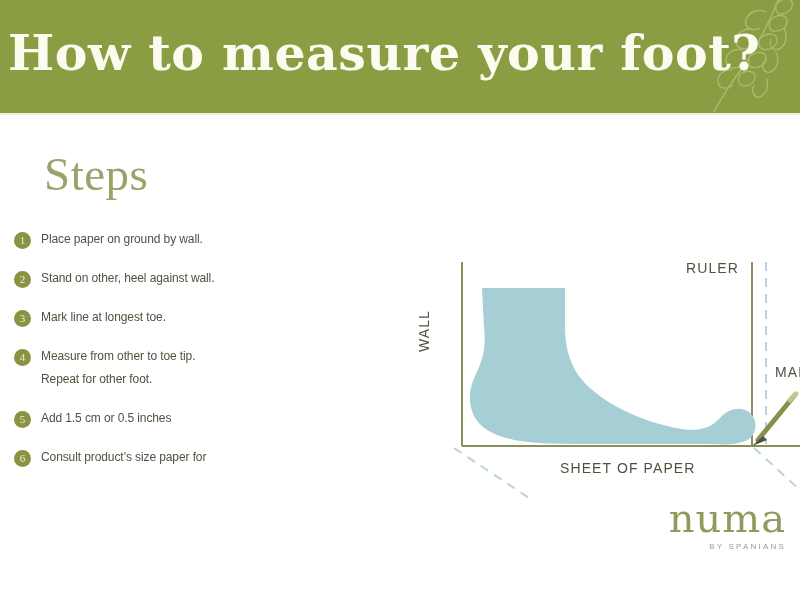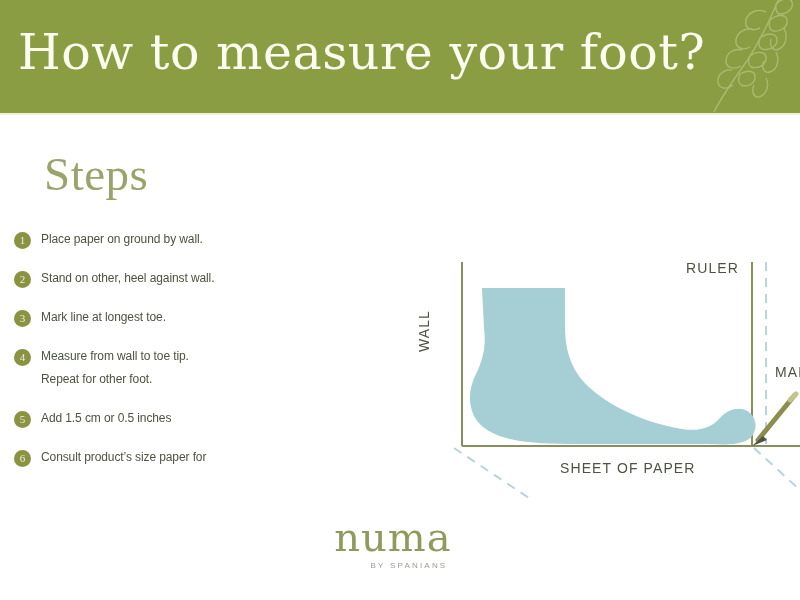--- a/index.html
+++ b/index.html
@@ -28,26 +28,26 @@
   #header-underline {
     position: absolute;
     left: 0;
     top: 113px;
     width: 800px;
     height: 2px;
     background: #eef0d8;
   }
   #header-title {
     position: absolute;
-    left: 18px;
+    left: 8px;
     top: 22px;
     font-family: "DejaVu Serif", "Liberation Serif", serif;
     font-size: 49px;
     line-height: 62px;
-    font-weight: 400;
+    font-weight: 700;
     color: #fbfbef;
     letter-spacing: 0.5px;
     white-space: nowrap;
   }
   #header-leaf {
     position: absolute;
     right: 6px;
     top: -6px;
     width: 110px;
     height: 125px;
@@ -132,23 +132,23 @@
   }
   #label-mark {
     left: 355px;
     top: 116px;
   }
 
   
   #logo {
     position: absolute;
     left: 0;
-    top: 515px;
+    top: 496px;
     width: 786px;
-    text-align: center;
+    text-align: right;
   }
   #logo-word {
     font-family: "DejaVu Serif", "Liberation Serif", serif;
     font-size: 40px;
     line-height: 44px;
     color: #8f9a5c;
     letter-spacing: 1px;
   }
   #logo-sub {
     font-size: 8px;
@@ -199,21 +199,21 @@
   </div>
   <div class="step-row">
     <div class="step-num">3</div>
     <div class="step-text">
       <span>Mark line at longest toe.</span>
     </div>
   </div>
   <div class="step-row">
     <div class="step-num">4</div>
     <div class="step-text">
-      <span>Measure from wall to toe tip.</span>
+      <span>Measure from other to toe tip.</span>
       <span class="line2">Repeat for other foot.</span>
     </div>
   </div>
   <div class="step-row">
     <div class="step-num">5</div>
     <div class="step-text">
       <span>Add 1.5 cm or 0.5 inches</span>
     </div>
   </div>
   <div class="step-row">

